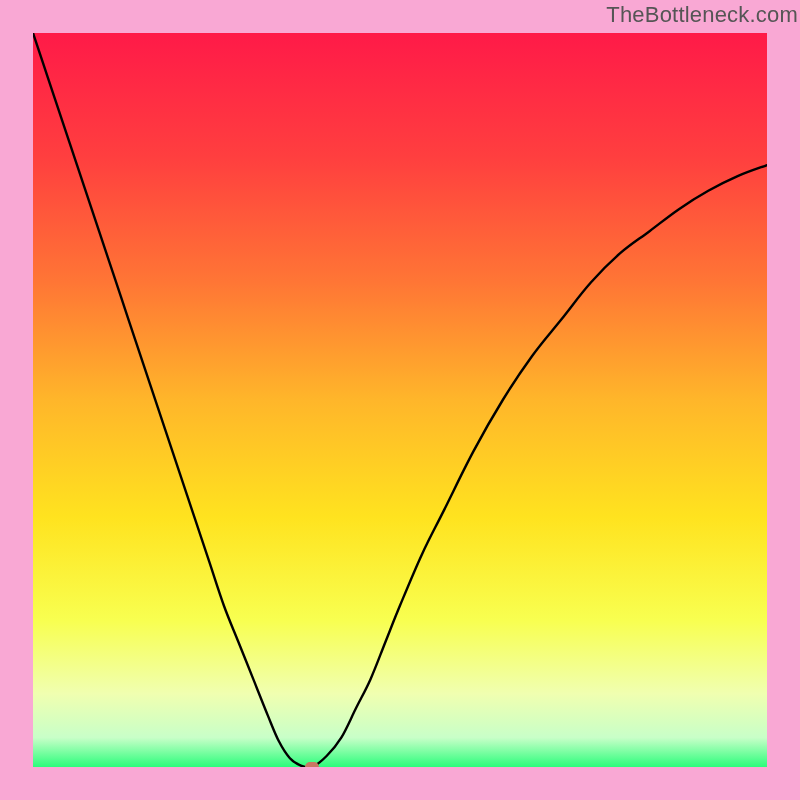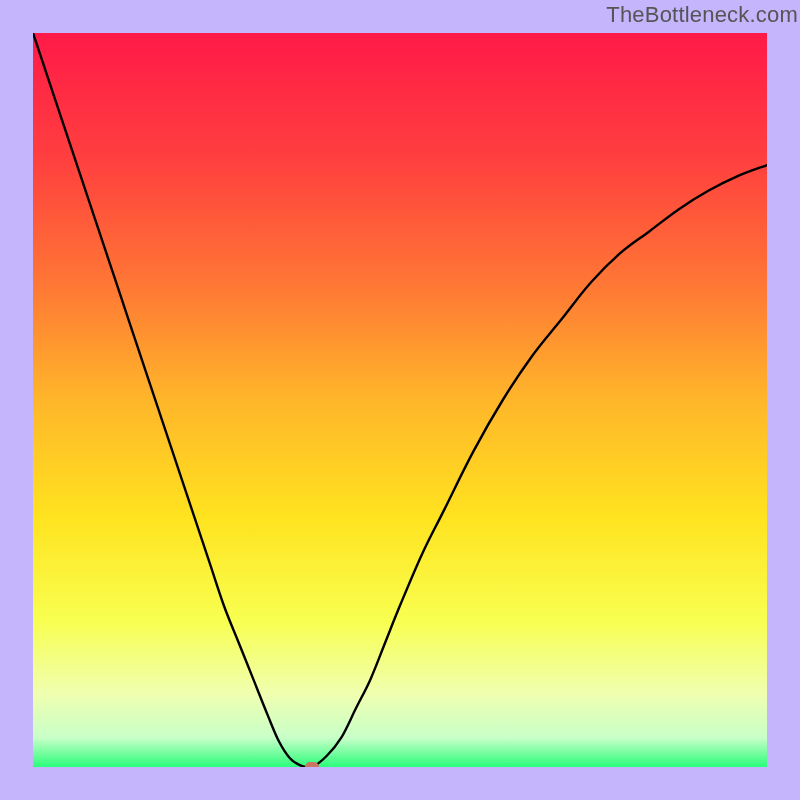--- a/index.html
+++ b/index.html
@@ -10,21 +10,21 @@
     background: #000;
     font-family: Arial, Helvetica, sans-serif;
     overflow: hidden;
   }
   .frame {
     position: absolute;
     top: 0;
     left: 0;
     width: 800px;
     height: 800px;
-    background: #c4b5fd;
+    background: #f9a8d4;
   }
   .plot-area {
     position: absolute;
     top: 33px;
     left: 33px;
     width: 734px;
     height: 734px;
     overflow: hidden;
   }
   .watermark {

